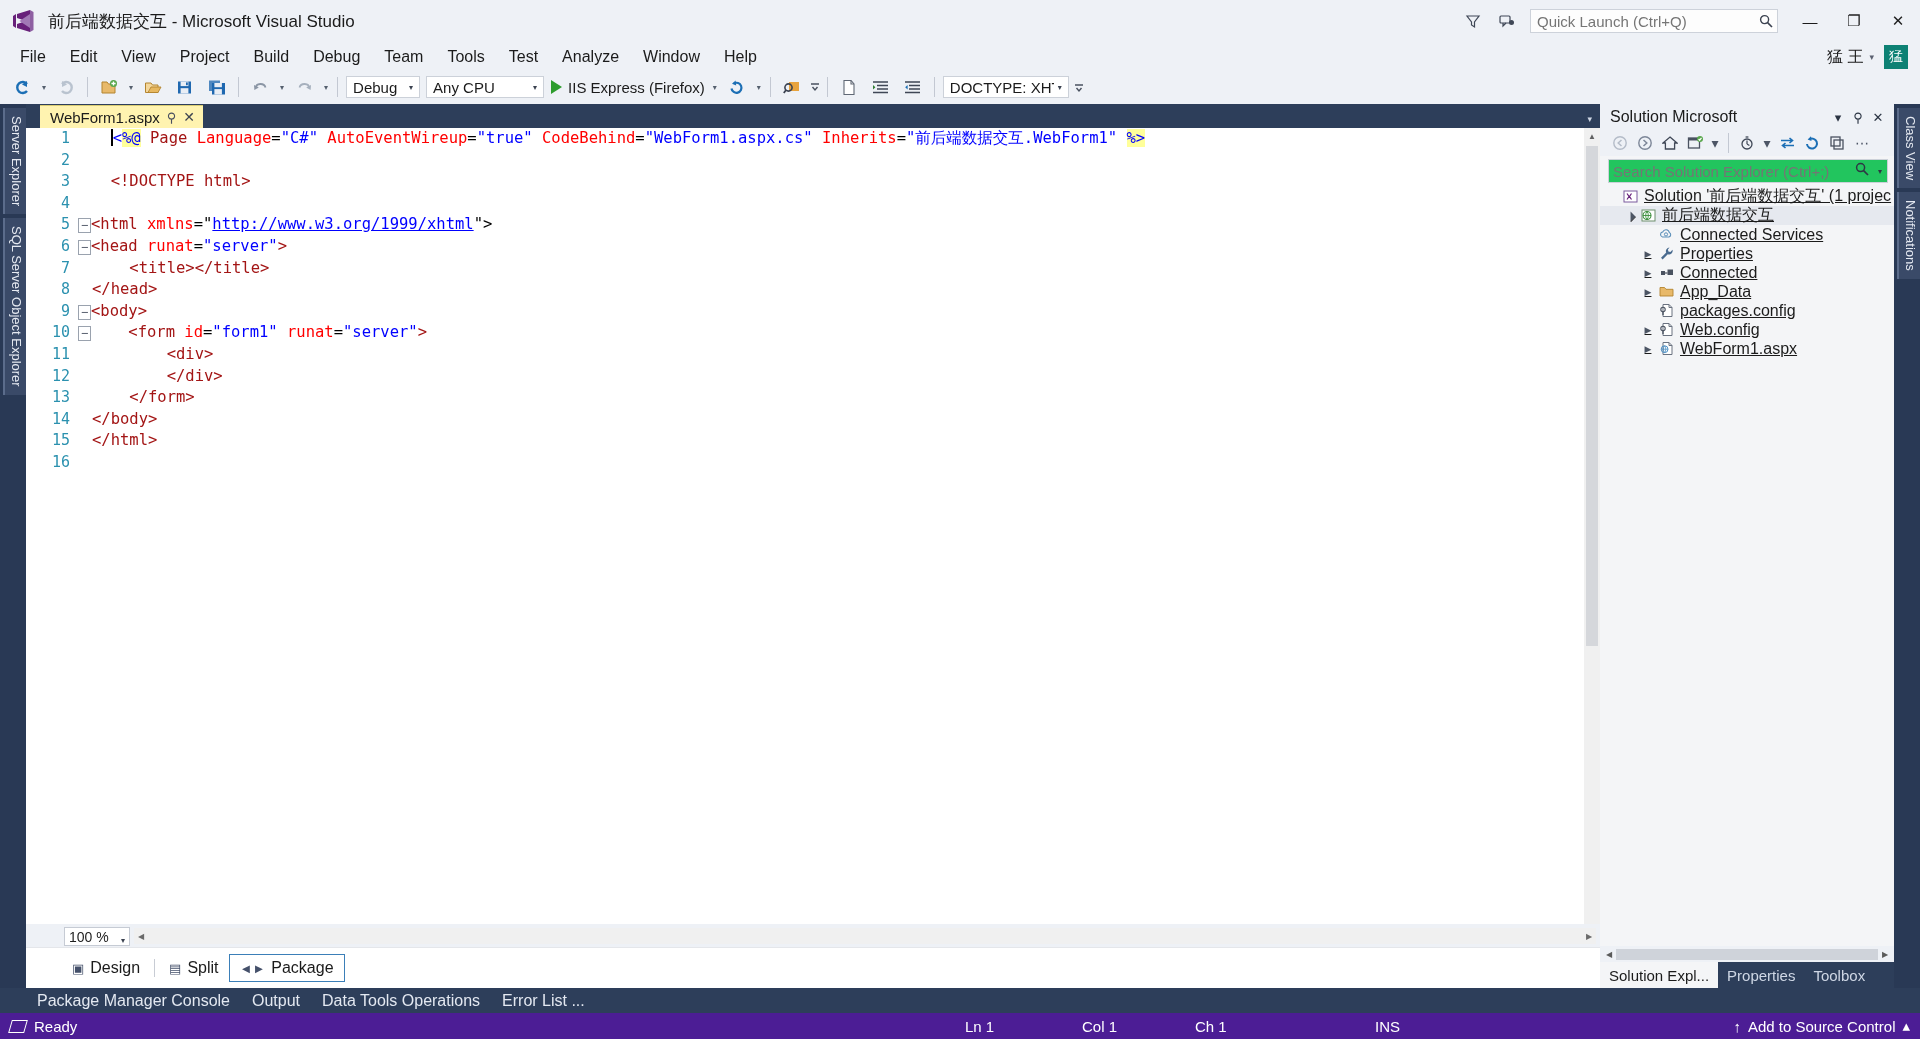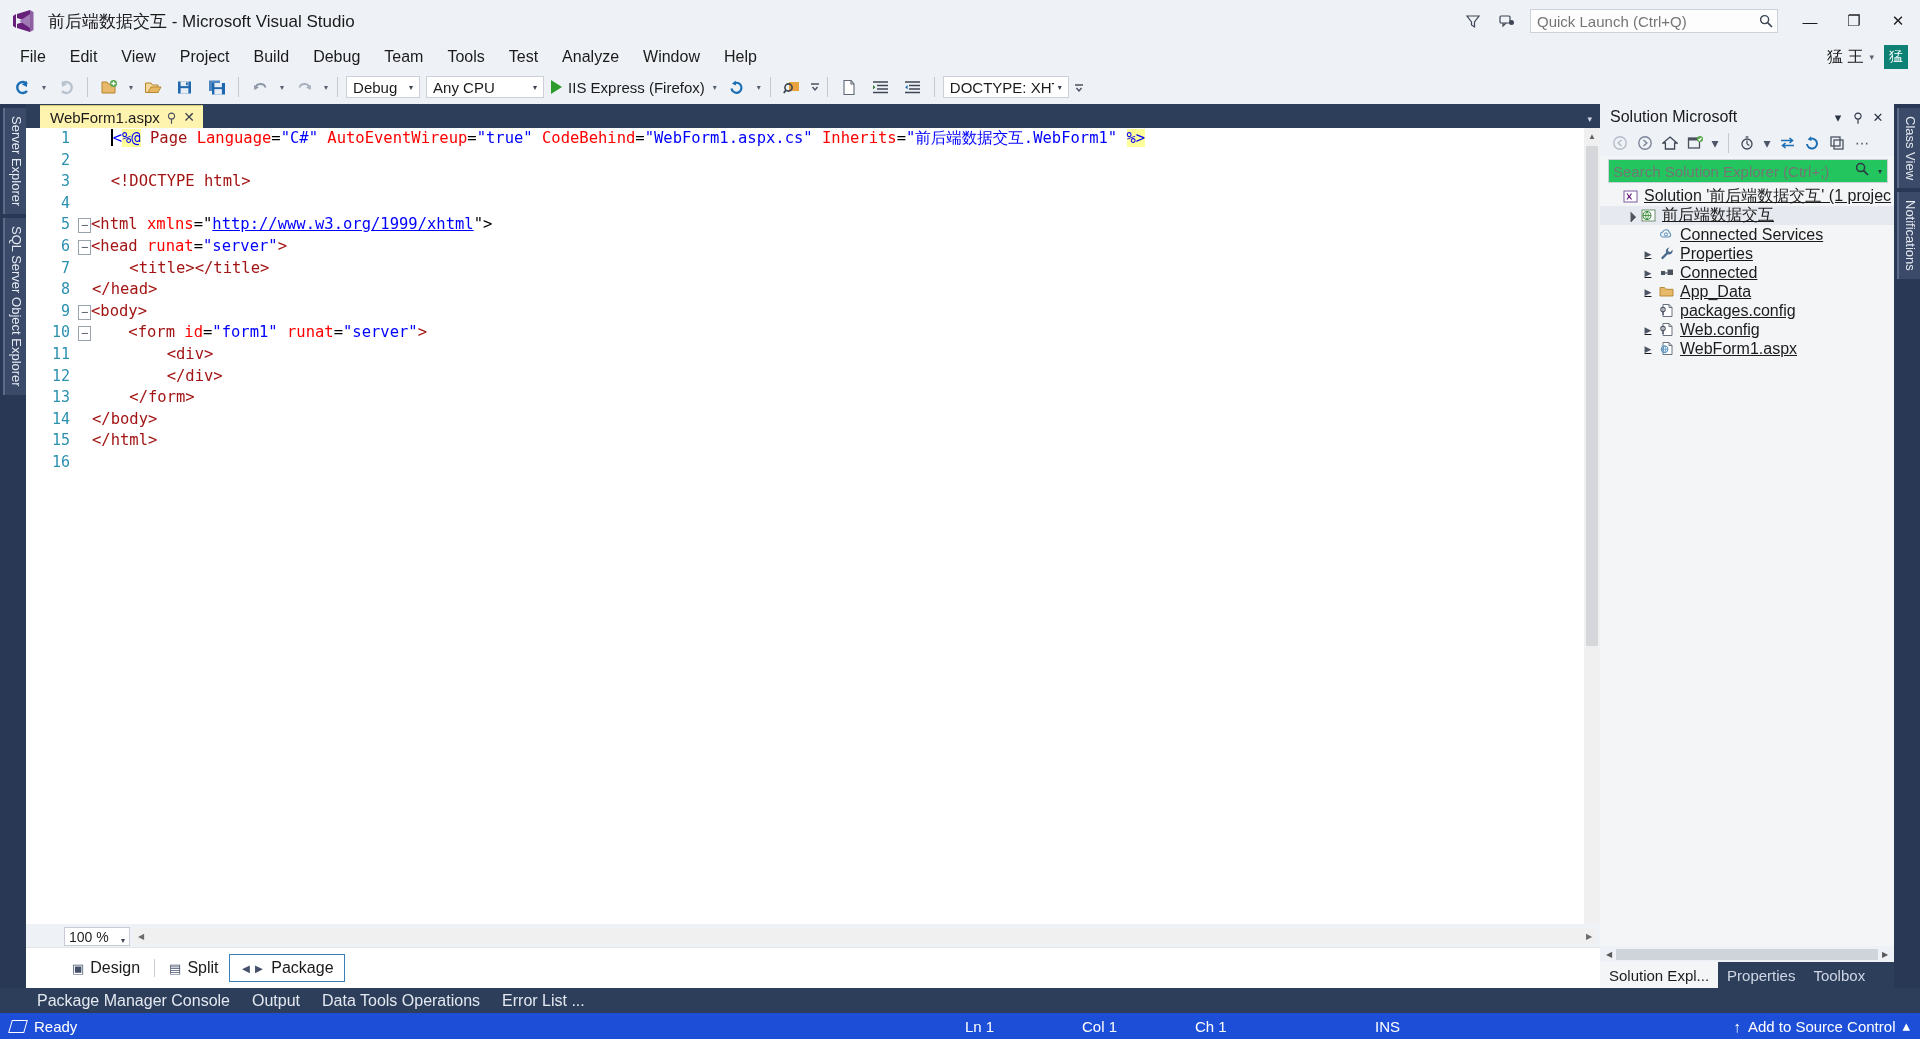--- a/index.html
+++ b/index.html
@@ -150,21 +150,21 @@
   .se-hscroll{height:16px;background:#eef1f6;display:flex;align-items:center;padding:0 2px;}
   .se-hscroll .arr{width:14px;text-align:center;font-size:8px;color:#5a5a5a;}
   .se-hscroll .trk{flex:1;height:11px;background:#cfd3da;}
   .se-tabs{height:26px;background:#2d3e5a;display:flex;align-items:stretch;}
   .se-tab{display:flex;align-items:center;padding:0 9px;font-size:15px;color:#cfd7e5;}
   .se-tab.active{background:#f4f5f7;color:#1b1b1b;}
 
   
   .bottomtabs{position:absolute;left:0;right:0;bottom:26px;height:25px;background:#2d3e5a;display:flex;align-items:center;padding-left:26px;}
   .btab{font-size:16px;color:#e3e8f1;padding:0 11px;white-space:nowrap;}
-  .statusbar{position:absolute;left:0;right:0;bottom:0;height:26px;background:#1d4ed8;display:flex;align-items:center;color:#fff;font-size:15px;}
+  .statusbar{position:absolute;left:0;right:0;bottom:0;height:26px;background:#4c1d95;display:flex;align-items:center;color:#fff;font-size:15px;}
   .sb-ready{display:flex;align-items:center;gap:8px;padding-left:10px;}
   .sb-glyph{width:14px;height:11px;border:1.6px solid #fff;transform:skewX(-16deg);}
   .sb-field{position:absolute;font-size:15px;}
   .sb-right{position:absolute;right:10px;display:flex;align-items:center;gap:7px;}
 </style>
 </head>
 <body>
 
 <div class="app">
 

